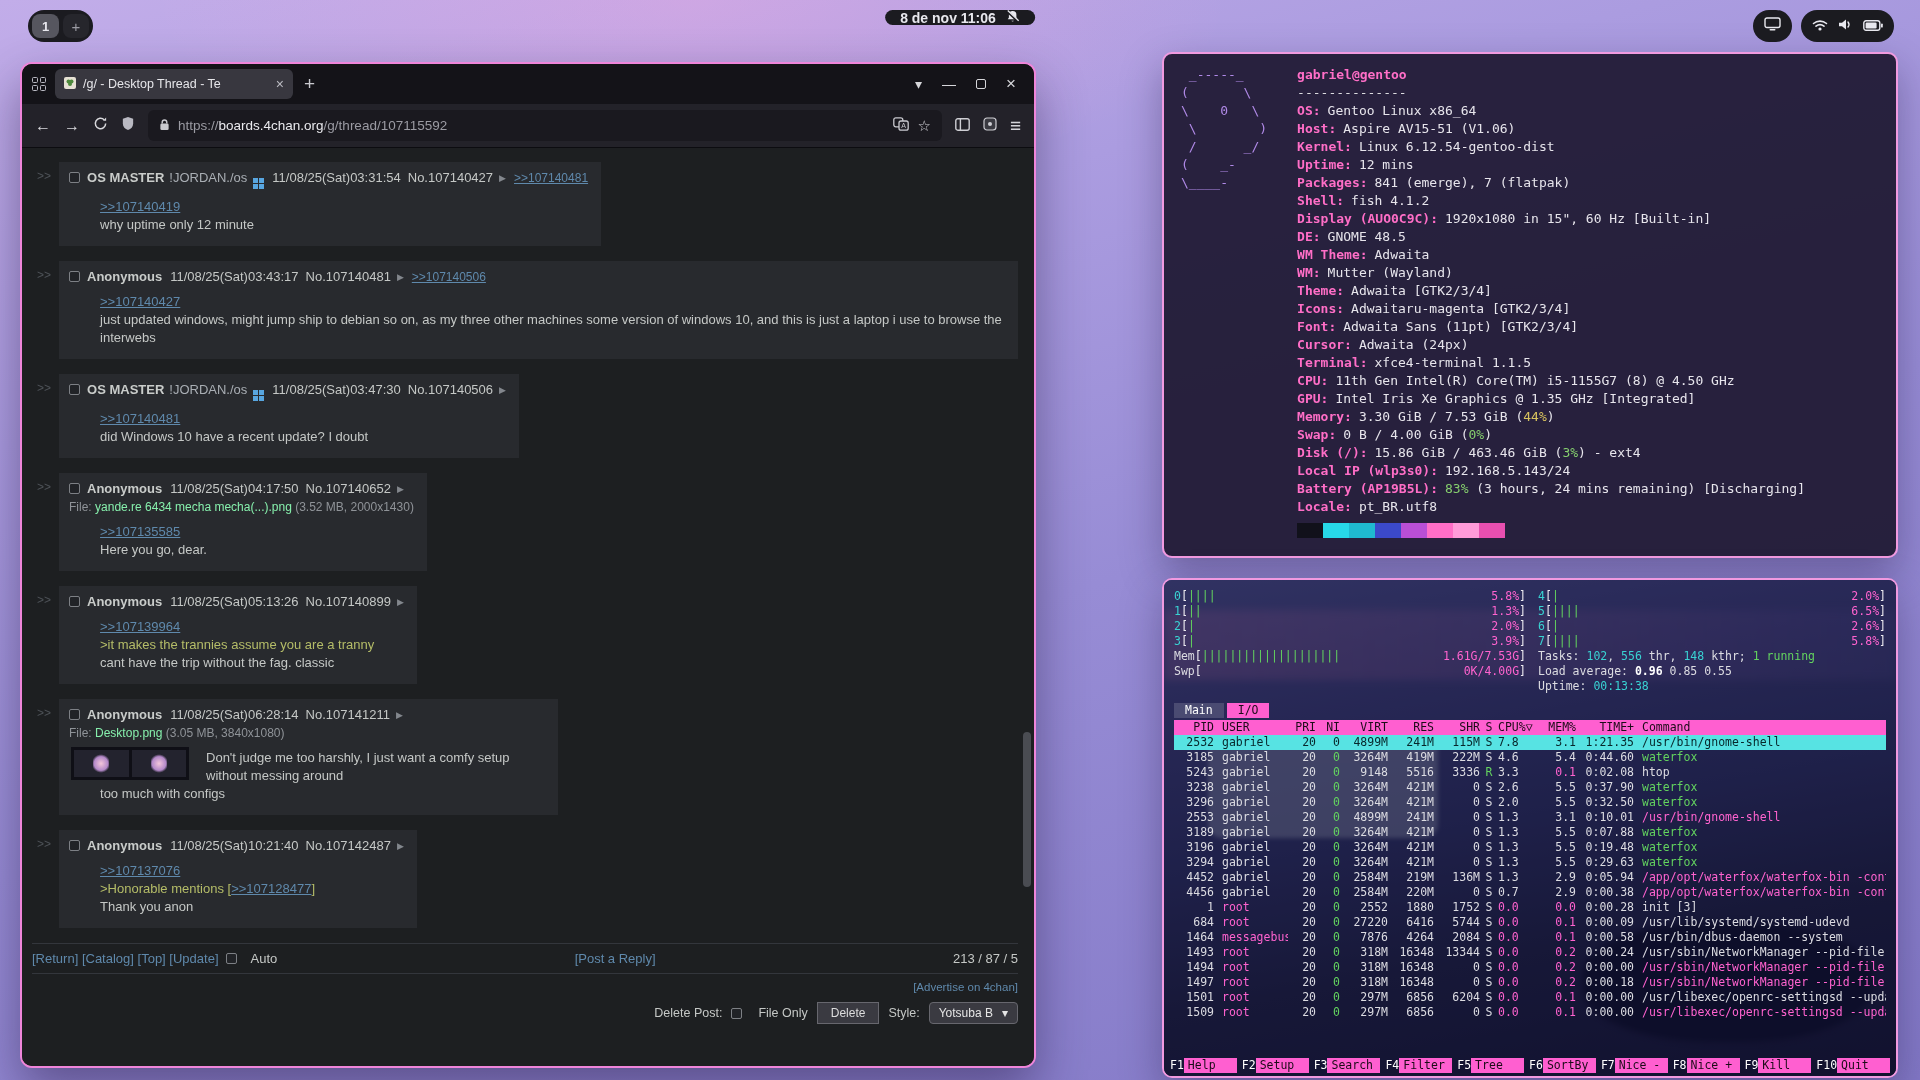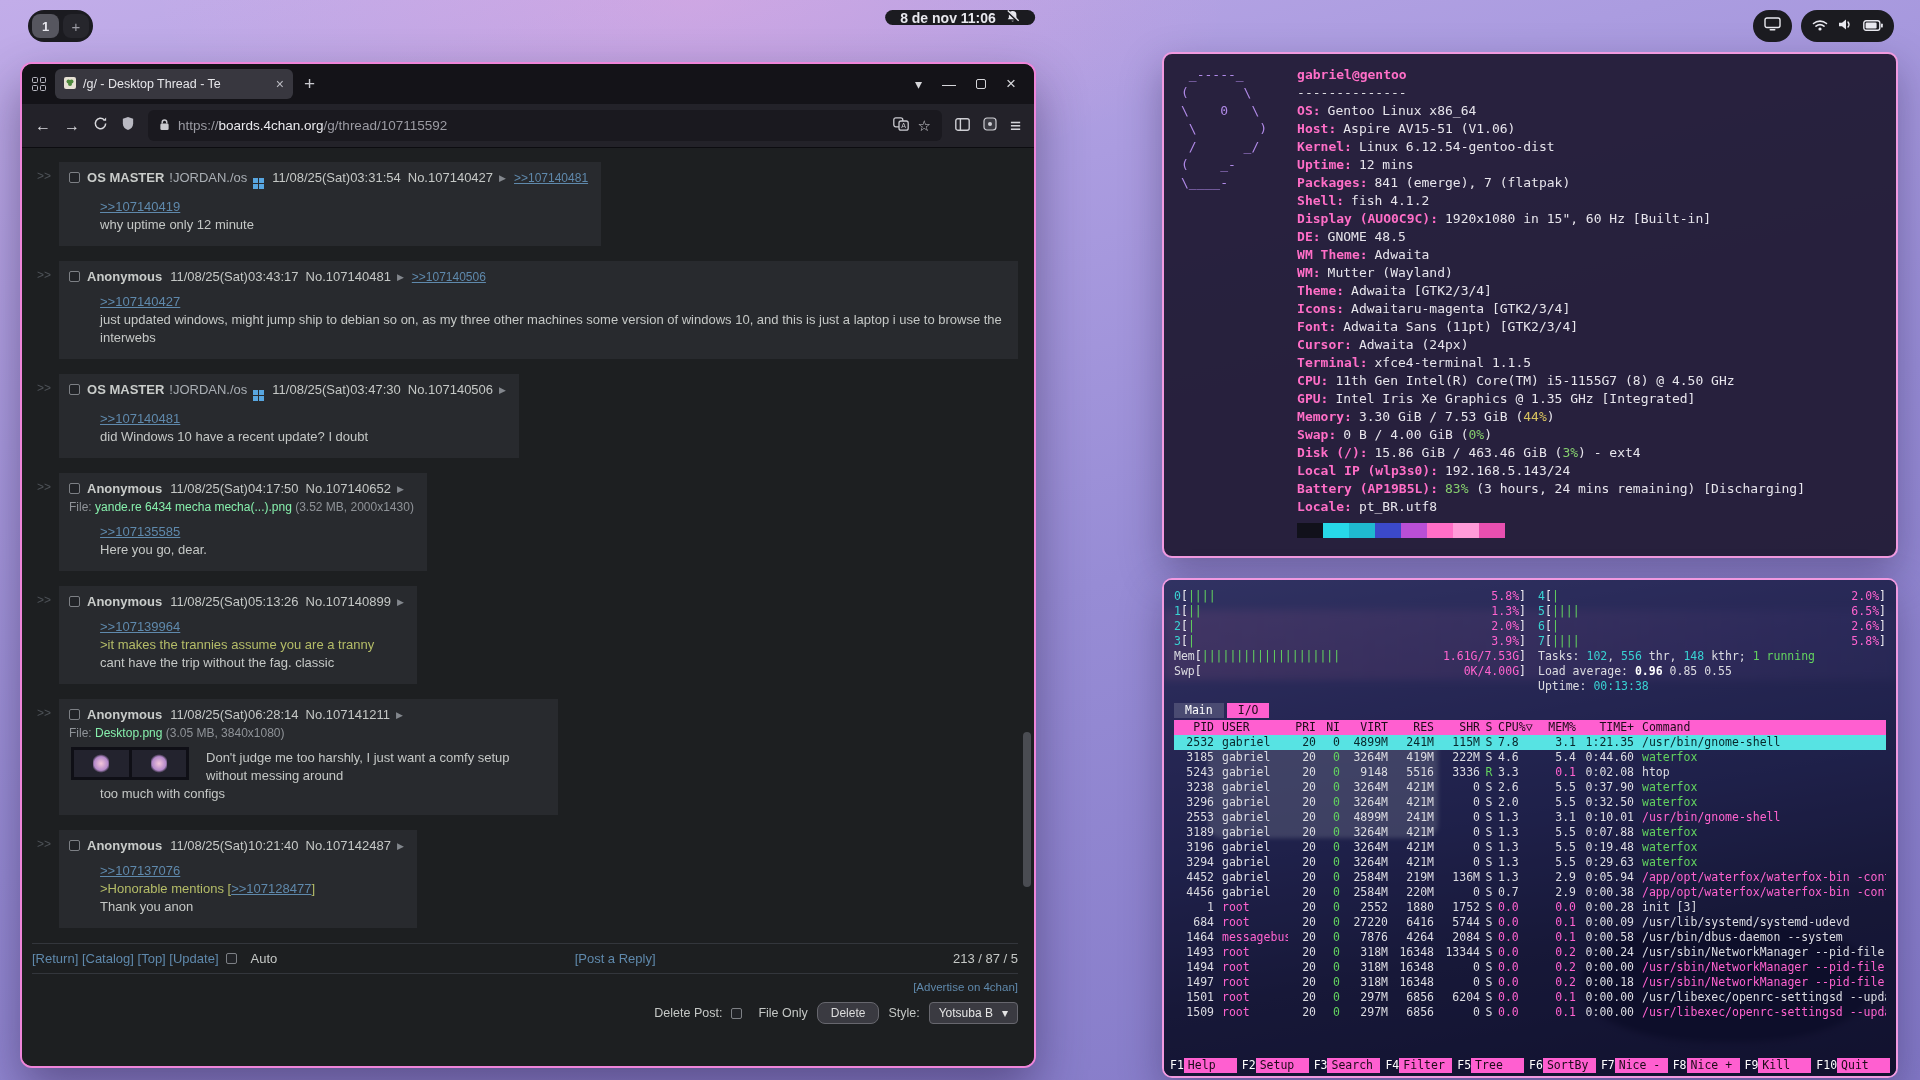--- a/index.html
+++ b/index.html
@@ -68,21 +68,21 @@
 .mon:before{content:"";position:absolute;left:35%;top:15%;width:30%;height:70%;background:radial-gradient(circle,#f3c6da 0%,#b489c9 55%,transparent 75%)}
 
 .hrx{border:0;border-top:1px solid #33363c;margin:7px 0}
 .nav-row{display:flex;align-items:center;font-size:13px}
 .nav-left{display:flex;gap:7px;align-items:center}
 .navlink{color:#5f89ac;cursor:pointer;text-decoration:none}
 .nav-center{flex:1;text-align:center}
 .nav-right{color:#c5c8c6}
 .ad-row{text-align:right;font-size:11.5px;margin:7px 0;color:#5f89ac}
 .del-row{display:flex;justify-content:flex-end;align-items:center;gap:9px;font-size:12.5px;margin:9px 0 7px}
-.btn{background:#3a3a41;border:1px solid #67676e;border-radius:8px;color:#ddd;font-size:12px;padding:3px 13px;cursor:pointer}
+.btn{background:#3a3a41;border:1px solid #67676e;border-radius:0;color:#ddd;font-size:12px;padding:3px 13px;cursor:pointer}
 .selectbox{background:#3a3a41;border:1px solid #67676e;border-radius:4px;color:#e5e5e5;font-size:12px;padding:3px 9px;display:inline-flex;gap:9px;align-items:center;cursor:pointer}
 .scrollbar{position:absolute;right:3px;top:92px;bottom:8px;width:8px}
 .scroll-thumb{position:absolute;top:60%;height:19%;width:8px;background:#4a4c52;border-radius:4px}
 
 .term{position:absolute;border:2px solid #f19ae0;border-radius:10px;overflow:hidden;z-index:3;font-family:"DejaVu Sans Mono","Liberation Mono",monospace;box-shadow:0 16px 40px rgba(30,18,60,.35)}
 .term-ff{left:1162px;top:52px;width:736px;height:506px;background:rgba(33,26,53,0.95)}
 .term-htop{left:1162px;top:578px;width:736px;height:500px;background:#262a56}
 .scene{position:absolute;inset:0;background:linear-gradient(170deg,#5a5fa8 0%,#45488c 25%,#343a74 48%,#242850 70%,#181b3c 100%)}
 .scene-van{position:absolute;left:44px;top:150px;width:230px;height:108px;background:#a9b2d2;border-radius:14px;opacity:.55;filter:blur(2px)}
 .scene-car{position:absolute;right:24px;bottom:34px;width:290px;height:120px;background:#0d1130;border-radius:45%;opacity:.85;filter:blur(3px)}

